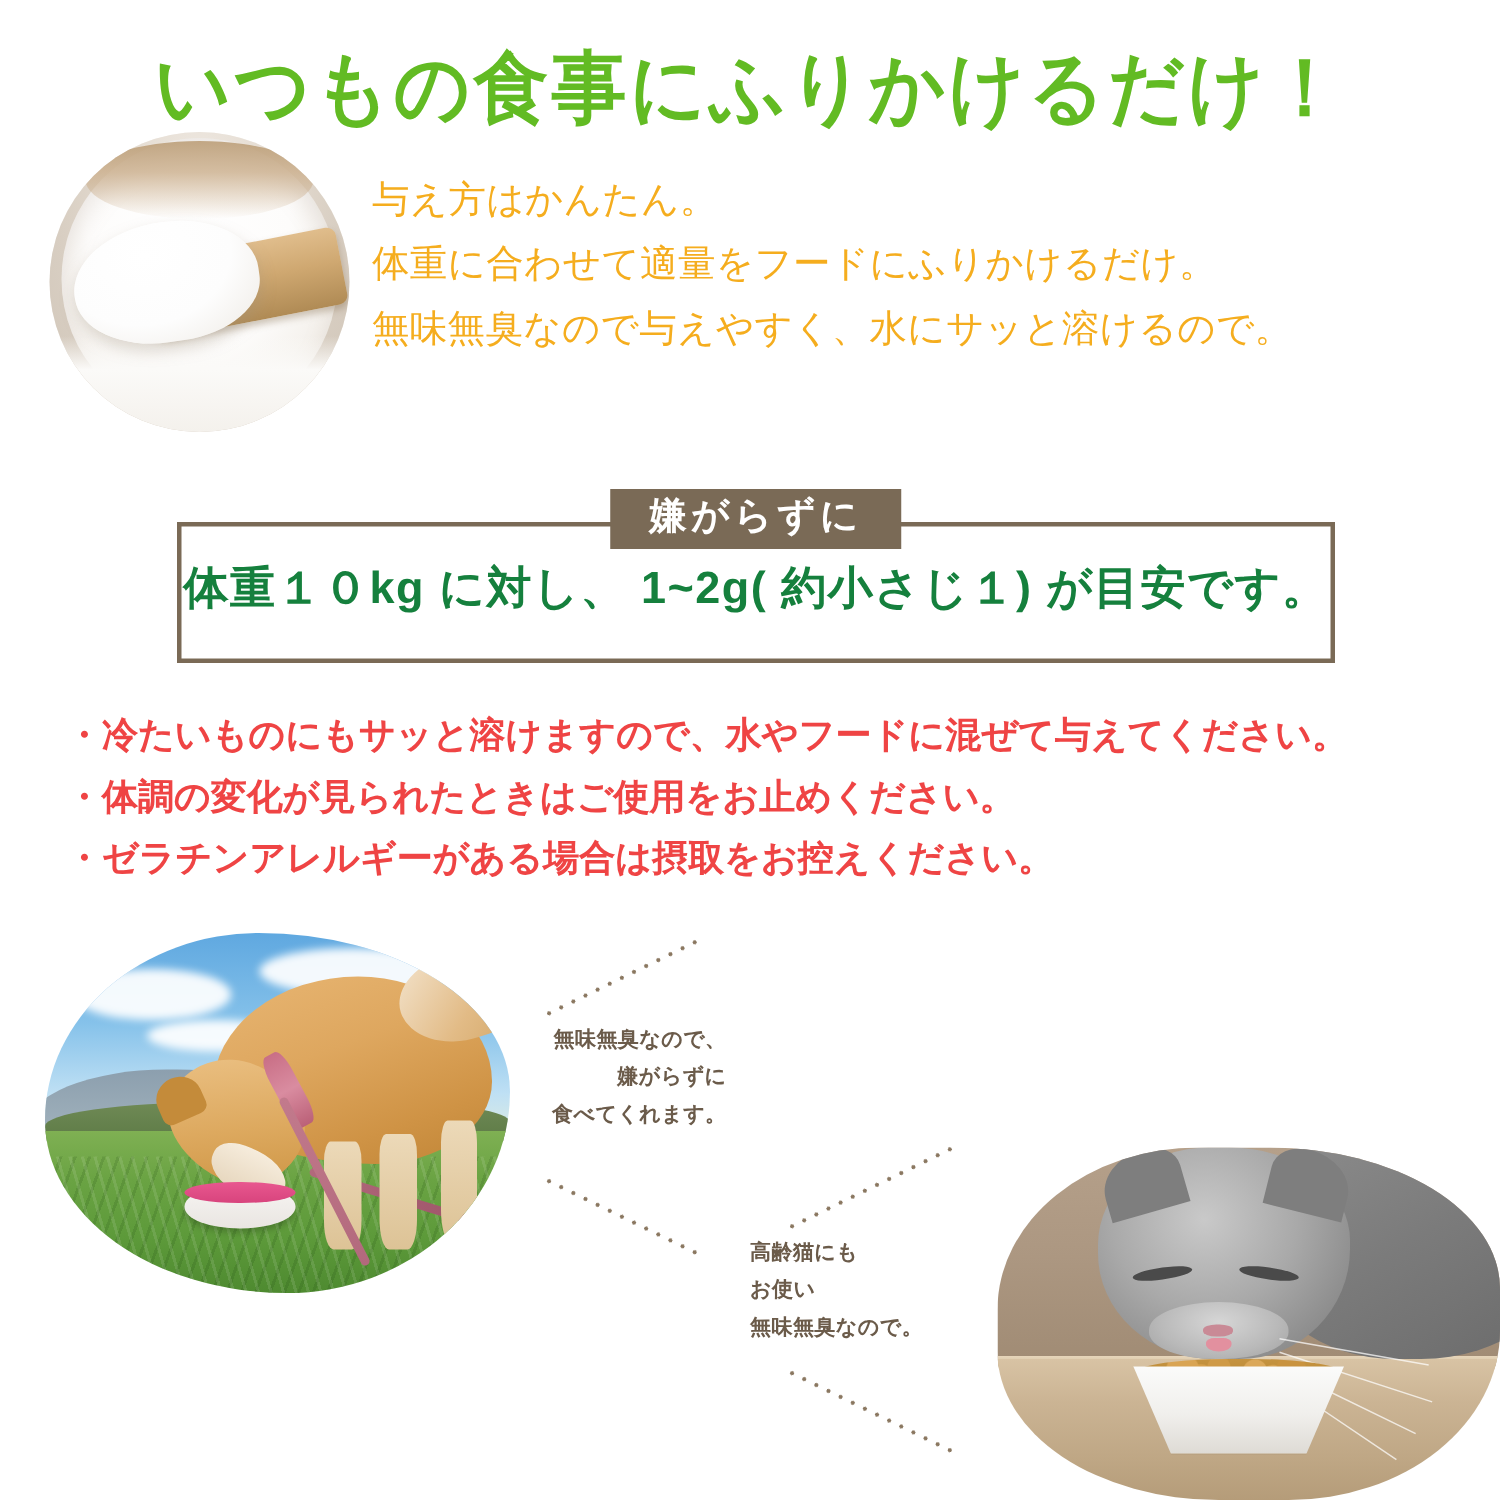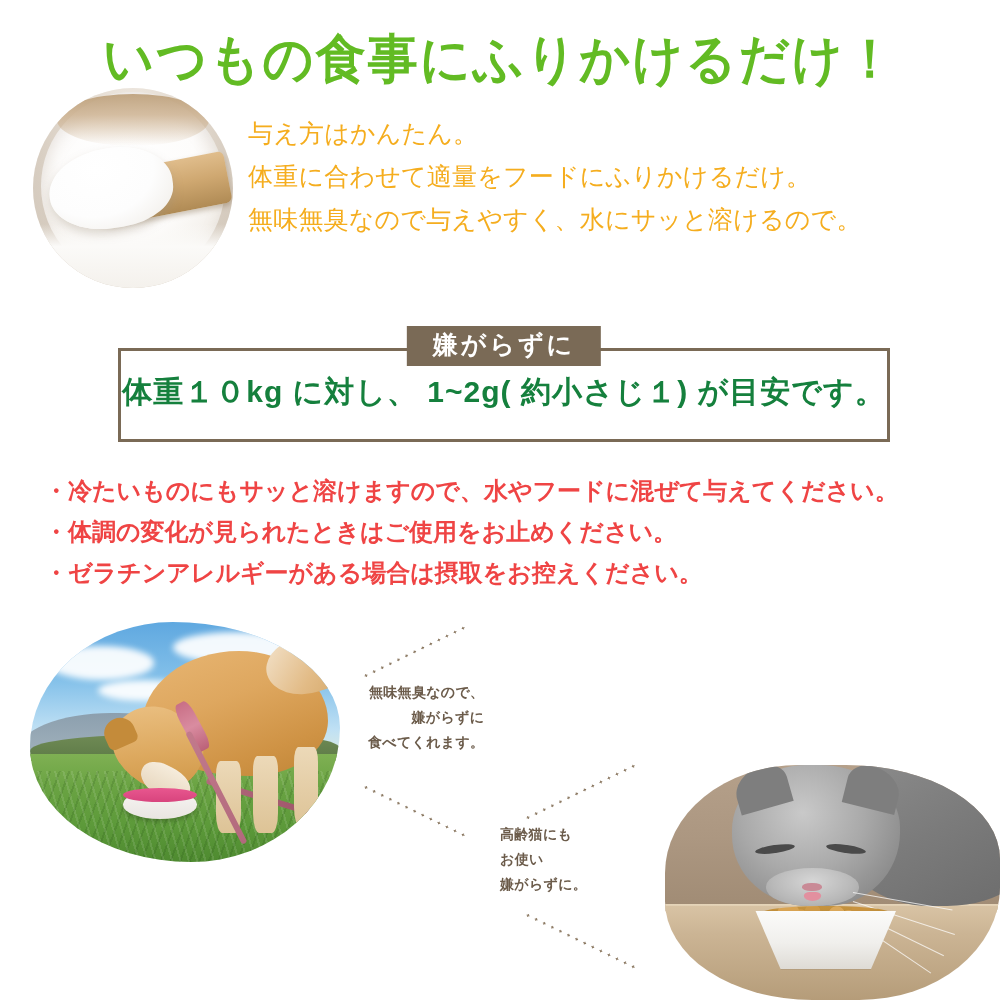--- a/index.html
+++ b/index.html
@@ -312,21 +312,21 @@
     <div>嫌がらずに</div>
     <div>食べてくれます。</div>
   </div>
 
   <div class="dots" style="left:524px;top:818px;width:128px;transform:rotate(-26deg);"></div>
   <div class="dots" style="left:524px;top:912px;width:128px;transform:rotate(26deg);"></div>
 
   <div class="caption cap-cat">
     <div>高齢猫にも</div>
     <div>お使い</div>
-    <div>嫌がらずに。</div>
+    <div>無味無臭なので。</div>
   </div>
 
   <div class="cat-photo">
     <div class="ct-wall"></div>
     <div class="ct-tableedge"></div>
     <div class="ct-table"></div>
     <div class="ct-body"></div>
     <div class="ct-head"></div>
     <div class="ct-ear ct-ear-l"></div>
     <div class="ct-ear ct-ear-r"></div>

